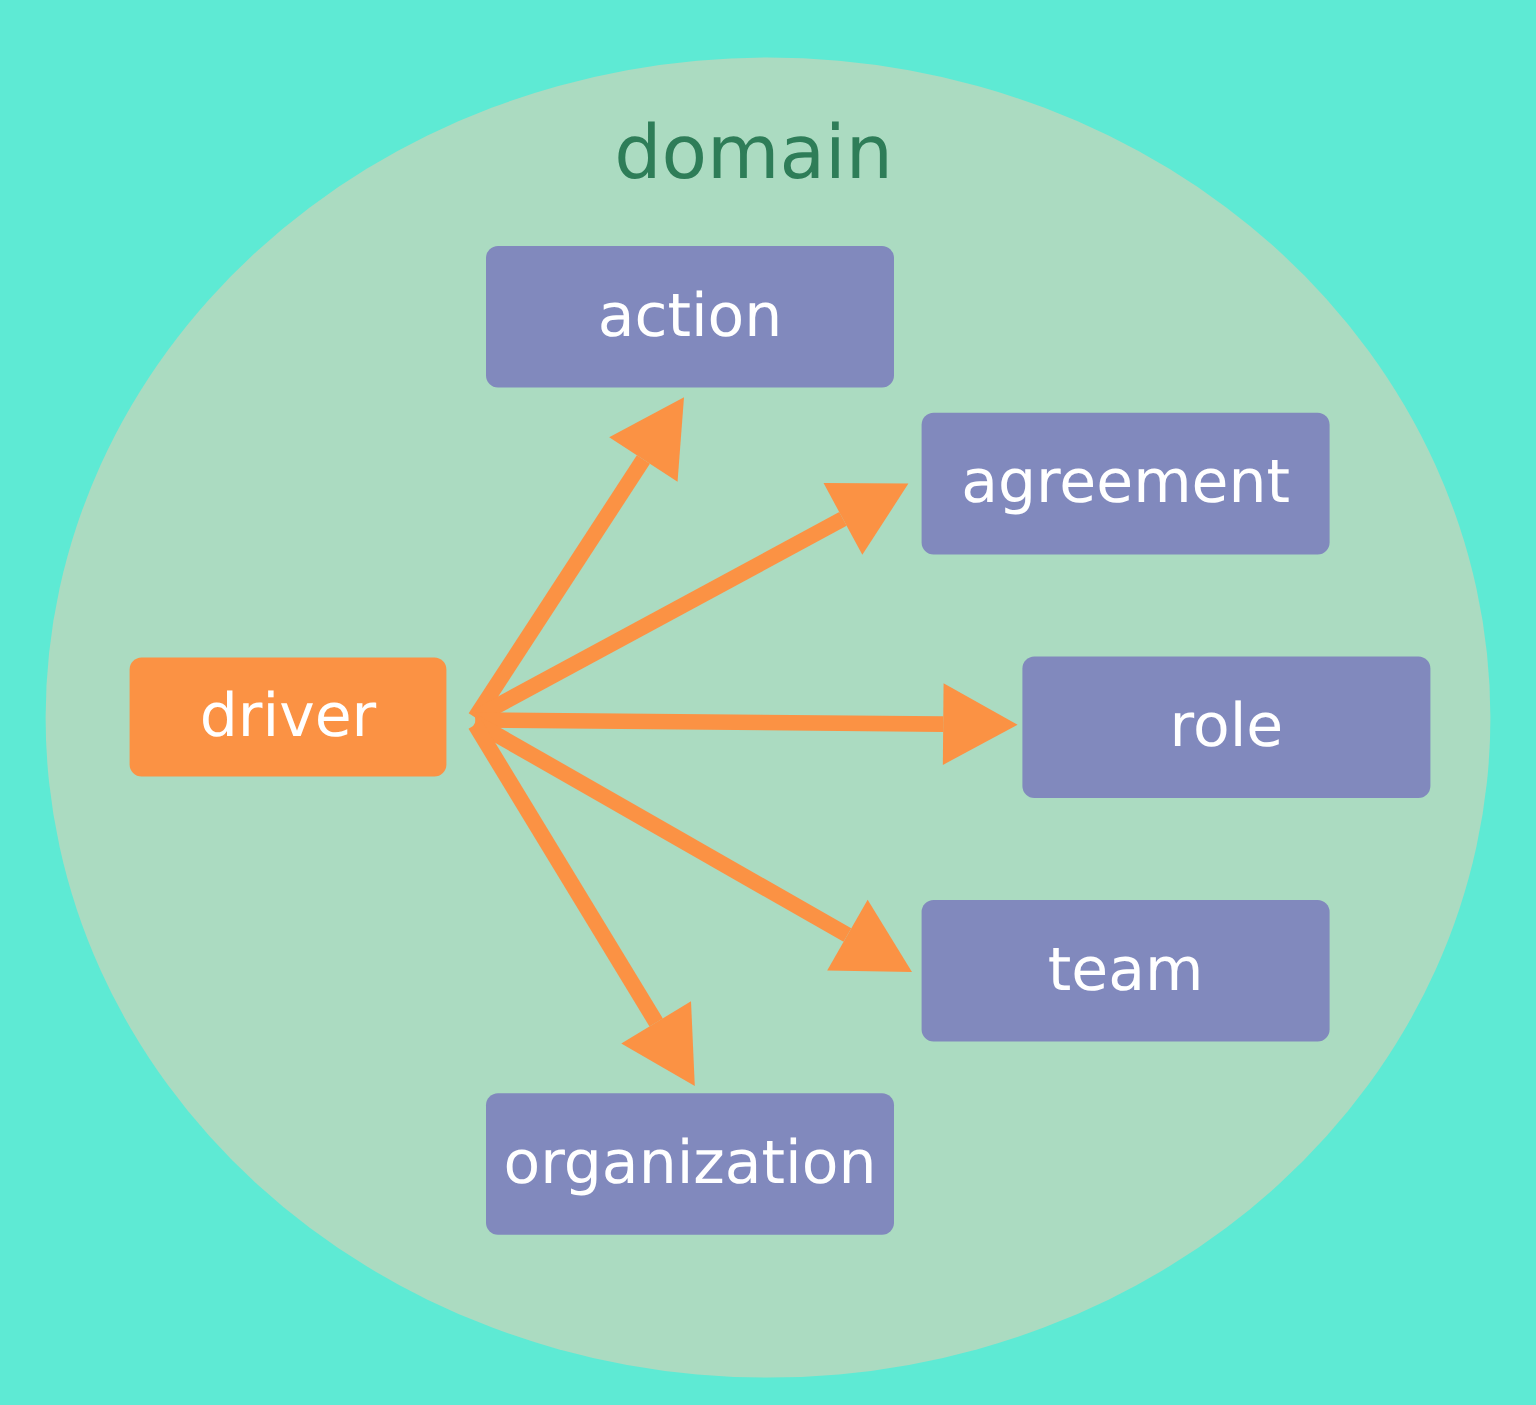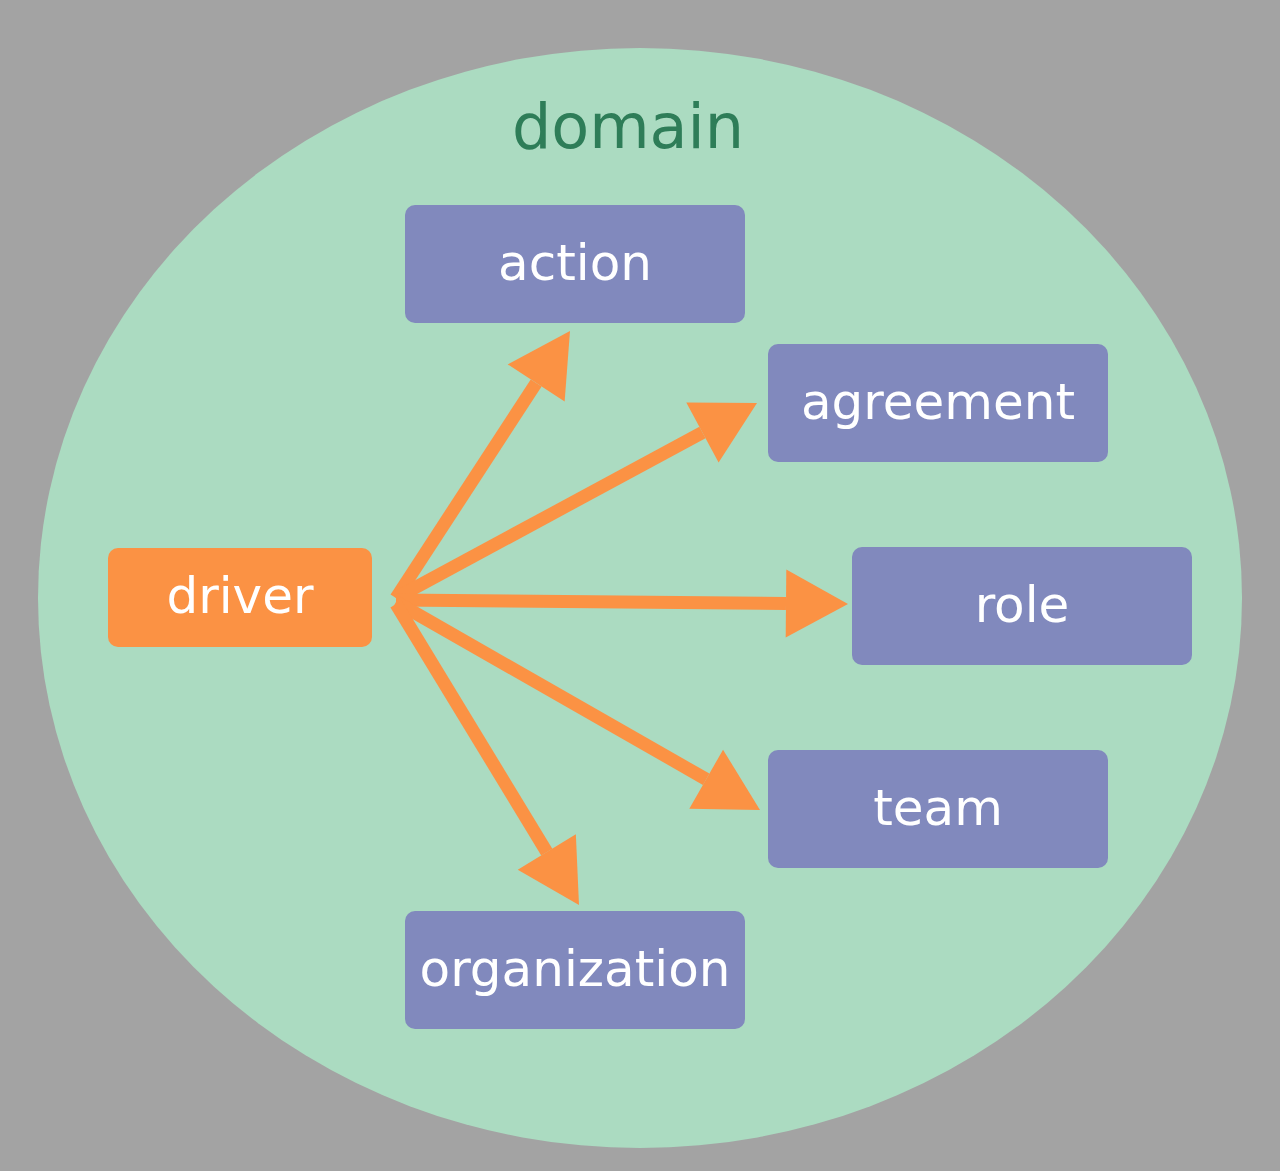--- a/index.html
+++ b/index.html
@@ -11,21 +11,21 @@
   body {
     width: 1280px;
     height: 1171px;
     font-family: "DejaVu Sans", "Liberation Sans", sans-serif;
     overflow: hidden;
   }
   #stage {
     position: relative;
     width: 1280px;
     height: 1171px;
-    background: #a3a3a3;
+    background: #5eead4;
   }
   #canvas {
     position: absolute;
     top: 0;
     left: 0;
     width: 1280px;
     height: 1171px;
     display: block;
   }
   .node-label {

